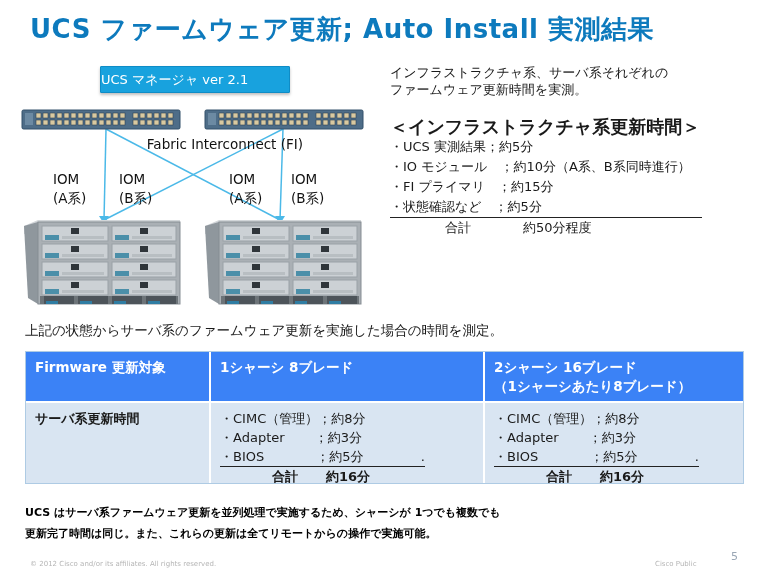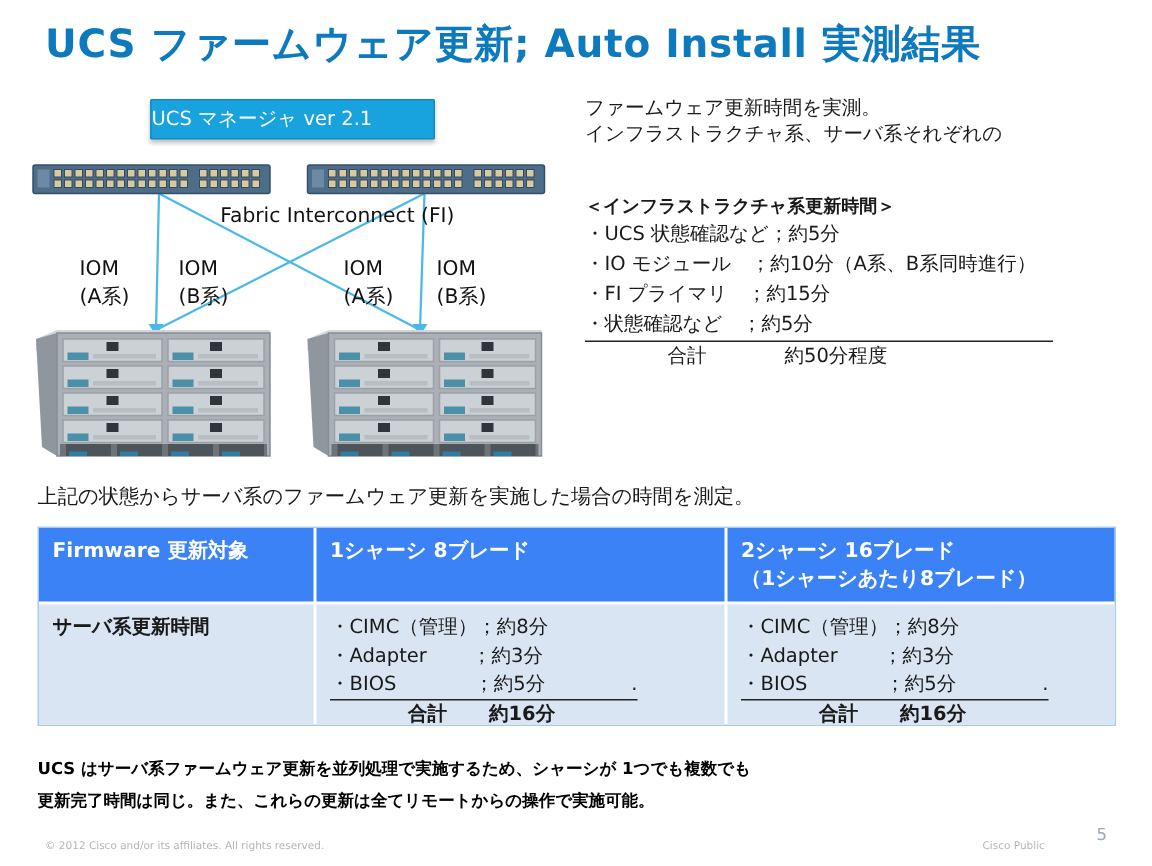--- a/index.html
+++ b/index.html
@@ -26,21 +26,21 @@
     position:absolute; left:83px; top:36px; width:200px;
     font-size:13.5px; color:#111;text-align:right;
   }
   .iom { position:absolute; width:60px; font-size:13.5px; line-height:19px; color:#111; }
   .iom-1 { left:33px;  top:70px; }
   .iom-2 { left:99px;  top:70px; }
   .iom-3 { left:209px; top:70px; }
   .iom-4 { left:271px; top:70px; }
   .right-col { position:absolute; left:390px; top:64px; width:372px; font-size:13px; }
   .intro-line { line-height:17px; }
-  .infra-heading { margin-top:29px; font-size:12px; font-weight:bold; line-height:20px; }
+  .infra-heading { margin-top:19px; font-size:18px; font-weight:bold; line-height:20px; }
   .infra-item { line-height:20px; white-space:nowrap; }
   .infra-item.underlined { border-bottom:1px solid #222; width:312px; }
   .infra-total { line-height:20px; padding-left:55px; }
   .infra-total .gap { display:inline-block; width:52px; }
   .infra-note { line-height:20px; white-space:nowrap; }
   .measure-note { position:absolute; left:25px; top:322px; font-size:13.5px; }
   .fw-table {
     position:absolute; left:25px; top:351px; width:719px;
     display:grid; grid-template-columns:183px 272px 1fr; gap:2px;
     background:#ffffff; border:1px solid #aecbe4;
@@ -345,24 +345,24 @@
       <div>IOM</div>
       <div>(A系)</div>
     </div>
     <div class="iom iom-4">
       <div>IOM</div>
       <div>(B系)</div>
     </div>
   </div>
 
   <div class="right-col">
+    <div class="intro-line">インフラストラクチャ系、サーバ系それぞれの</div>
     <div class="intro-line">ファームウェア更新時間を実測。</div>
-    <div class="intro-line">インフラストラクチャ系、サーバ系それぞれの</div>
     <div class="infra-heading">＜インフラストラクチャ系更新時間＞</div>
-    <div class="infra-item">・UCS 状態確認など；約5分</div>
+    <div class="infra-item">・UCS 実測結果；約5分</div>
     <div class="infra-item">・IO モジュール　；約10分（A系、B系同時進行）</div>
     <div class="infra-item">・FI プライマリ　；約15分</div>
     <div class="infra-item underlined">・状態確認など　；約5分</div>
     <div class="infra-total"><span>合計</span><span class="gap"></span><span>約50分程度</span></div>
   </div>
 
   <div class="measure-note">上記の状態からサーバ系のファームウェア更新を実施した場合の時間を測定。</div>
 
   <div class="fw-table">
     <div class="cell head">Firmware 更新対象</div>

